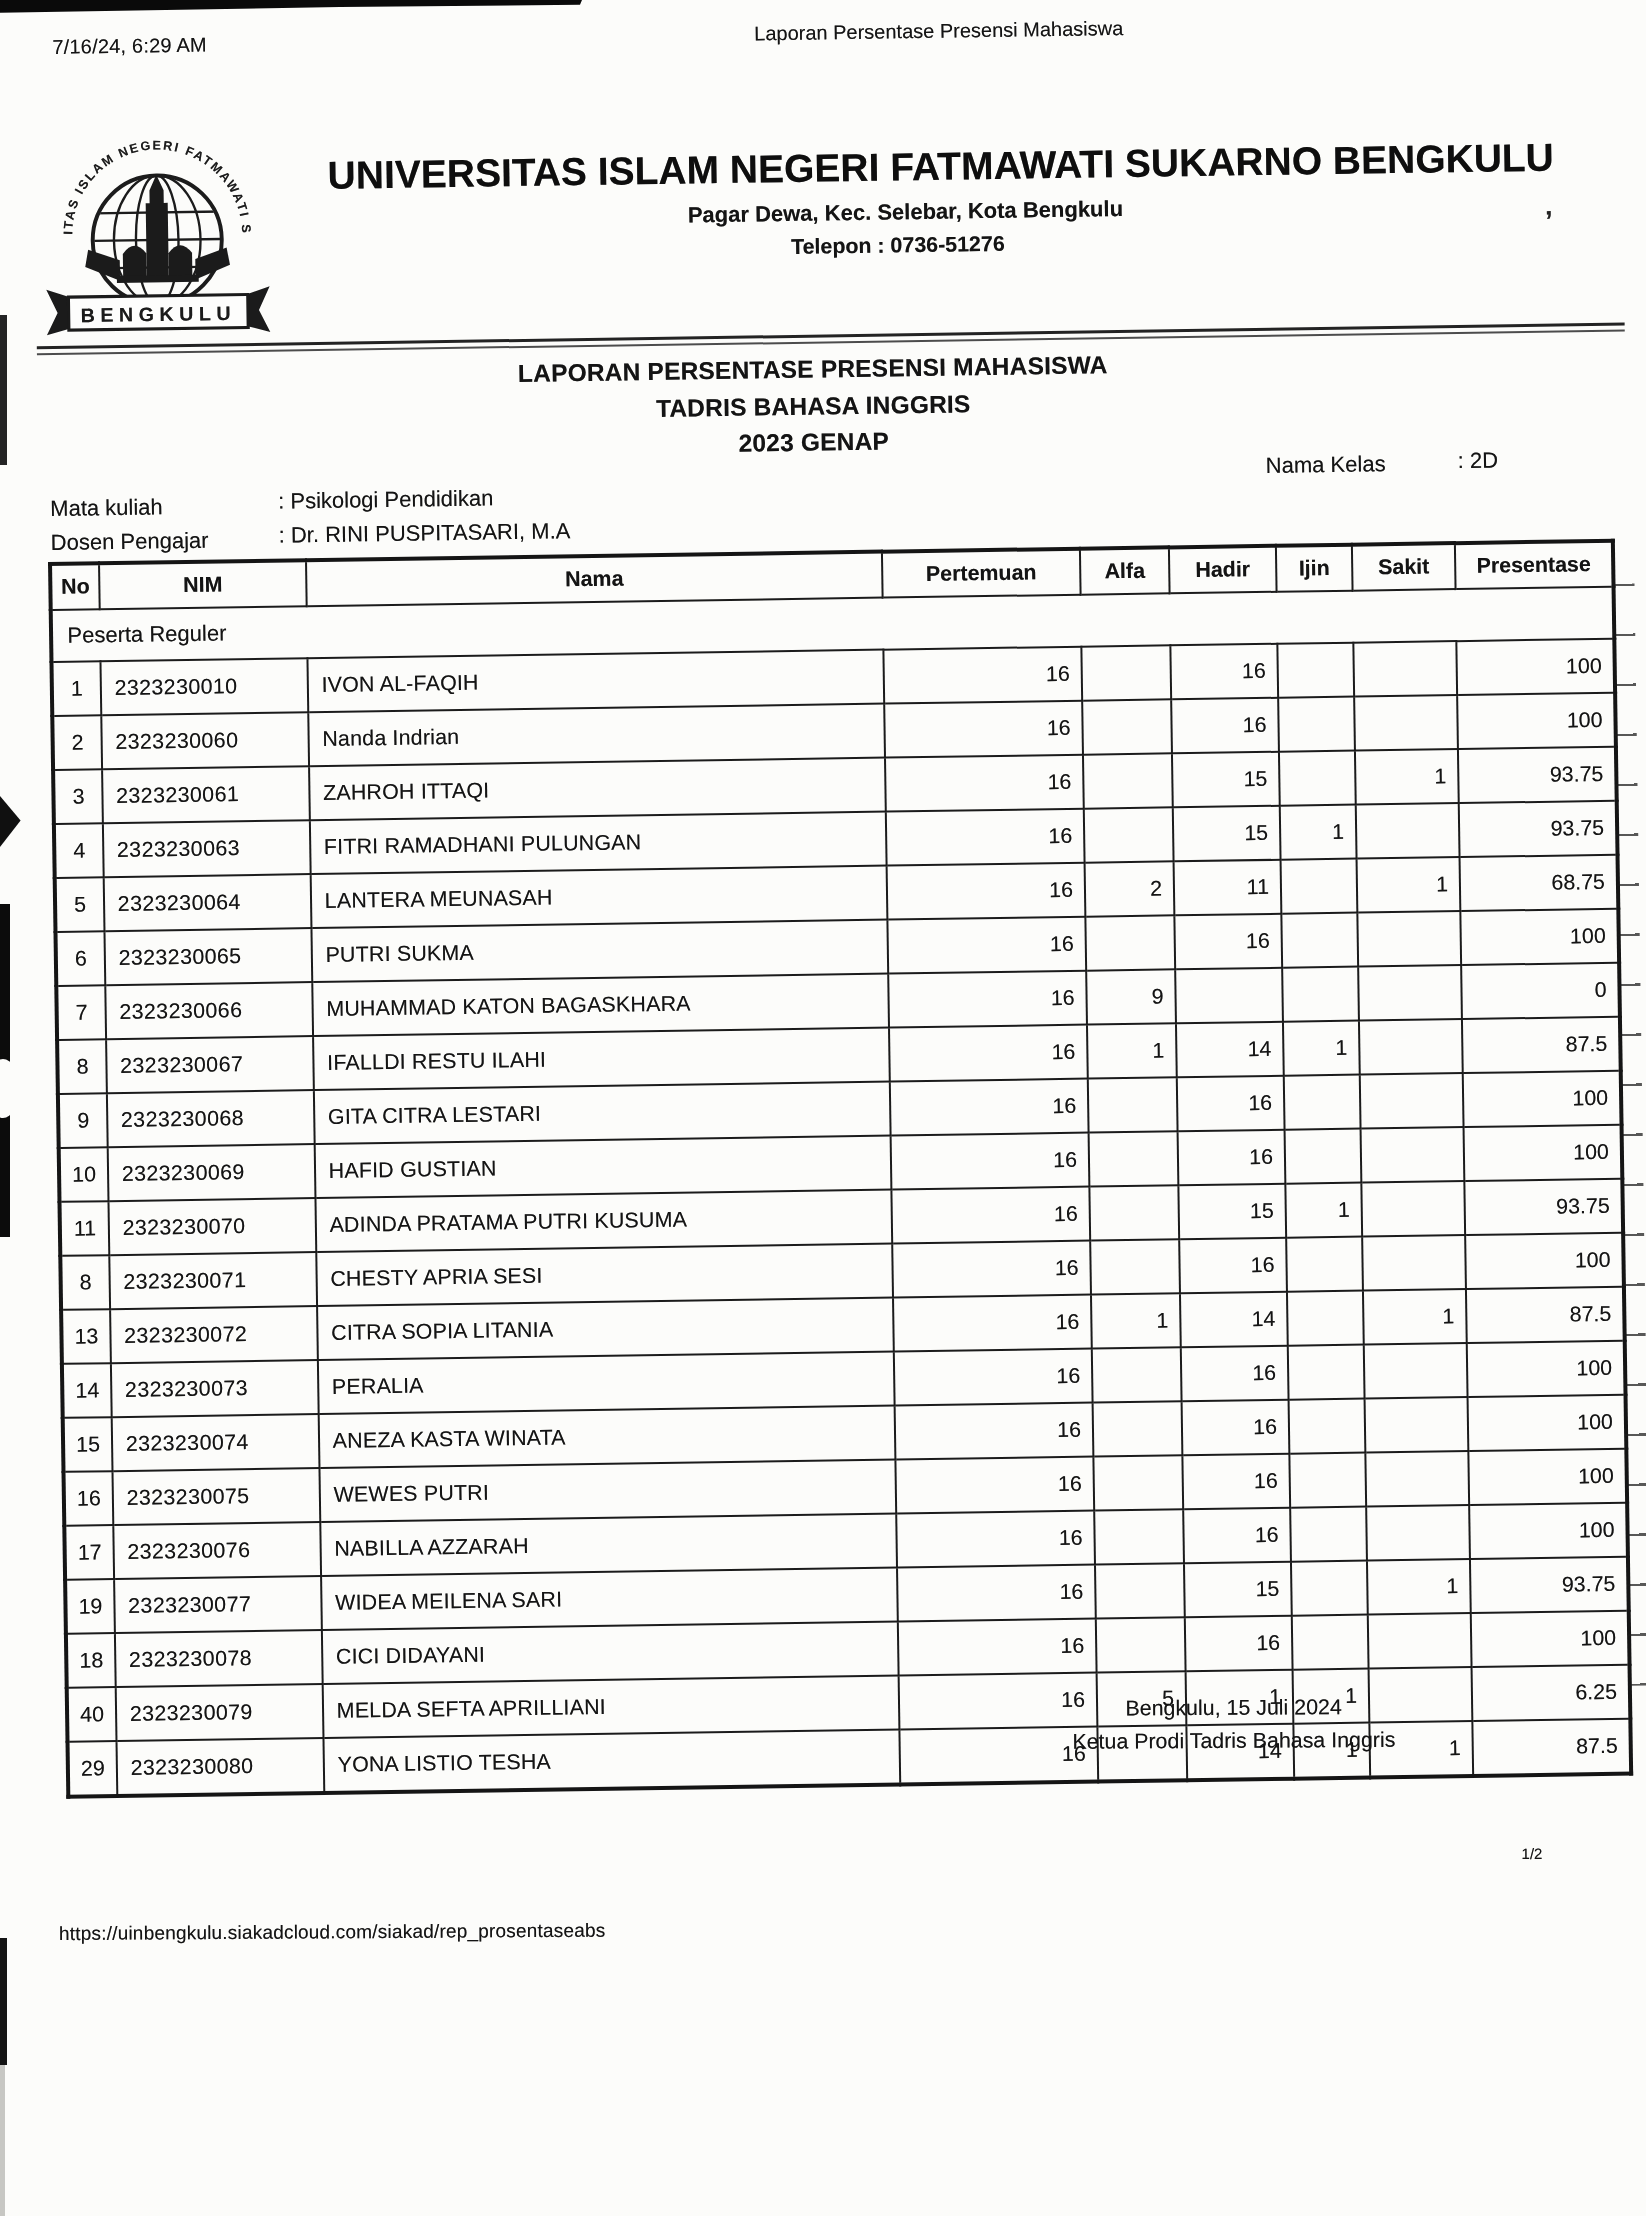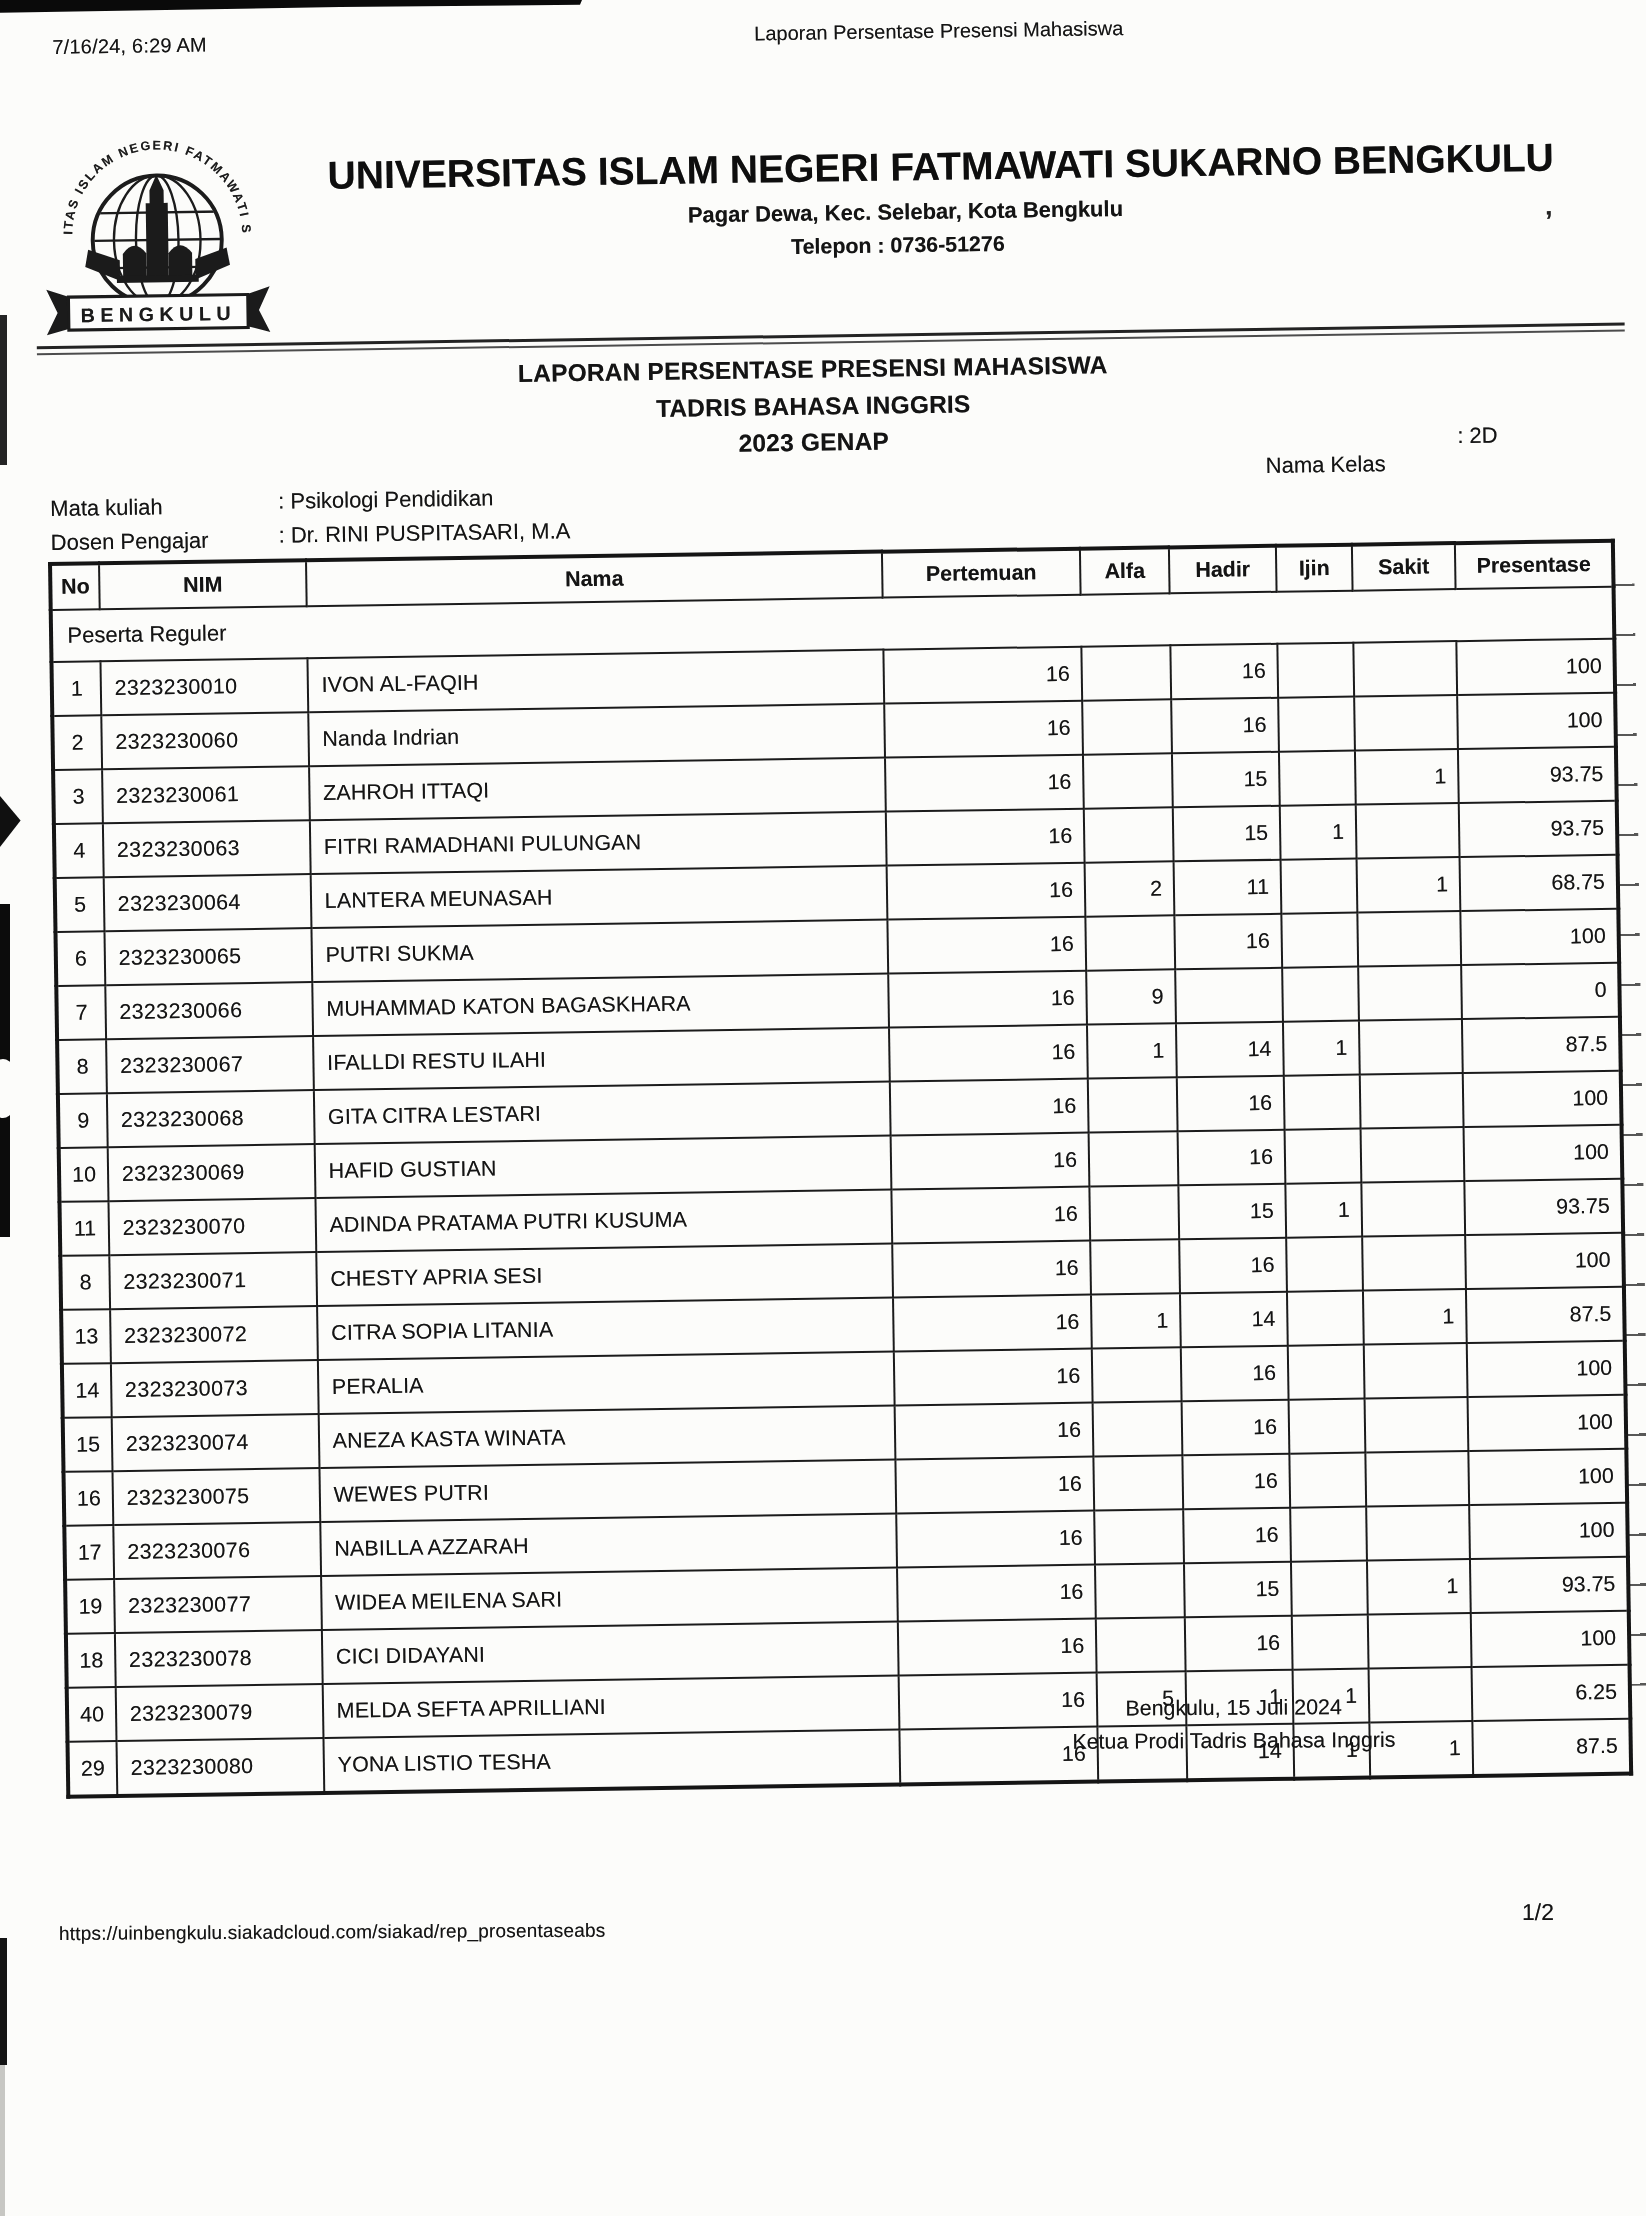--- a/index.html
+++ b/index.html
@@ -43,21 +43,21 @@
 
   
   .rep-title{left:261px;width:1109px;text-align:center;font-weight:bold;font-size:24.5px;letter-spacing:0.2px;}
   .t1{top:367px;}
   .t2{top:404px;}
   .t3{top:440px;}
 
   
   .meta{font-size:22px;}
   .meta-class-label{left:1267px;top:471px;}
-  .meta-class-value{left:1459px;top:444px;}
+  .meta-class-value{left:1459px;top:469px;}
   .meta-course-label{left:51px;top:496px;}
   .meta-course-value{left:279px;top:492px;}
   .meta-lect-label{left:51px;top:530px;}
   .meta-lect-value{left:279px;top:526px;}
 
   
   .tbl-wrap{left:48px;top:562px;}
   table{border-collapse:collapse;table-layout:fixed;width:1562px;border:4px solid #151515;}
   th,td{border:2.4px solid #1b1b1b;overflow:hidden;white-space:nowrap;}
   th{height:43px;font-size:21.4px;font-weight:bold;text-align:center;padding:0 3.2px;}
@@ -72,21 +72,21 @@
     background:repeating-linear-gradient(to bottom, rgba(25,25,25,.85) 0 2.4px, transparent 2.4px 50px);
     opacity:.85;}
 
   
   .sig{width:792px;left:839px;text-align:center;font-size:21.4px;}
   .sig-1{top:1703px;}
   .sig-2{top:1736px;}
 
   
   .footer-url{left:59px;top:1923px;font-size:19px;letter-spacing:0.2px;}
-  .footer-page{left:1522px;top:1908px;font-size:23px;}
+  .footer-page{left:1522px;top:1854px;font-size:15px;}
 </style>
 </head>
 <body>
 
 <div class="abs art-top"></div>
 <div class="abs art-left-1"></div>
 <div class="abs art-left-wedge"></div>
 <div class="abs art-left-2"></div>
 <div class="abs art-left-notch"></div>
 <div class="abs art-left-3"></div>

